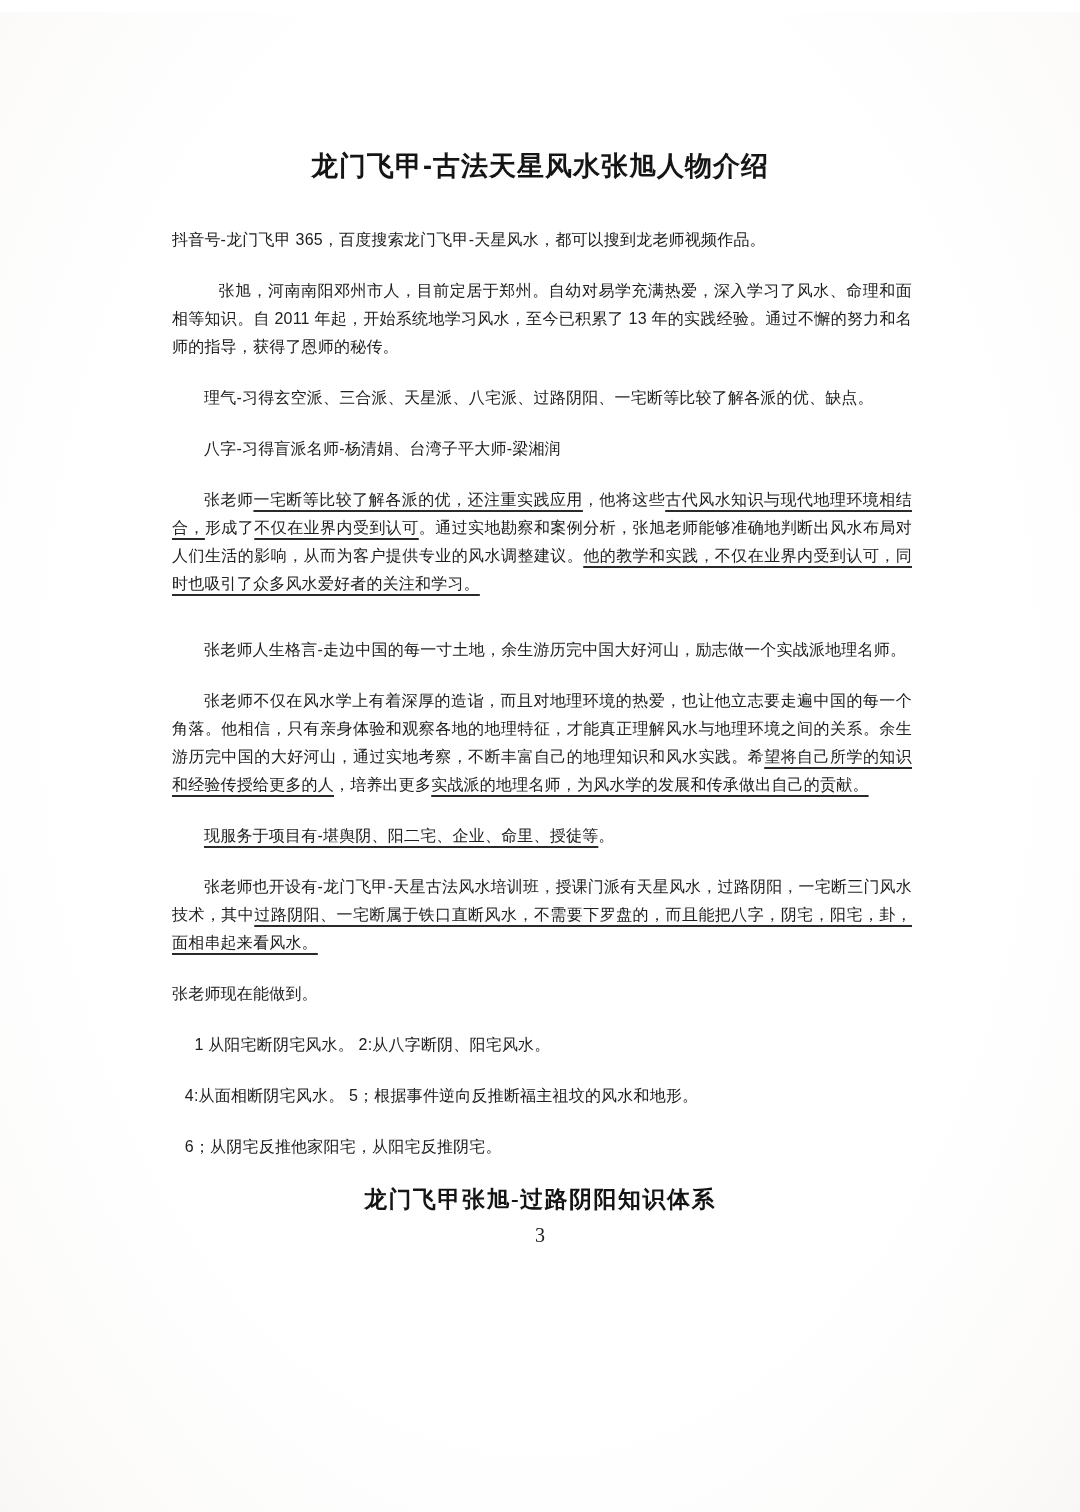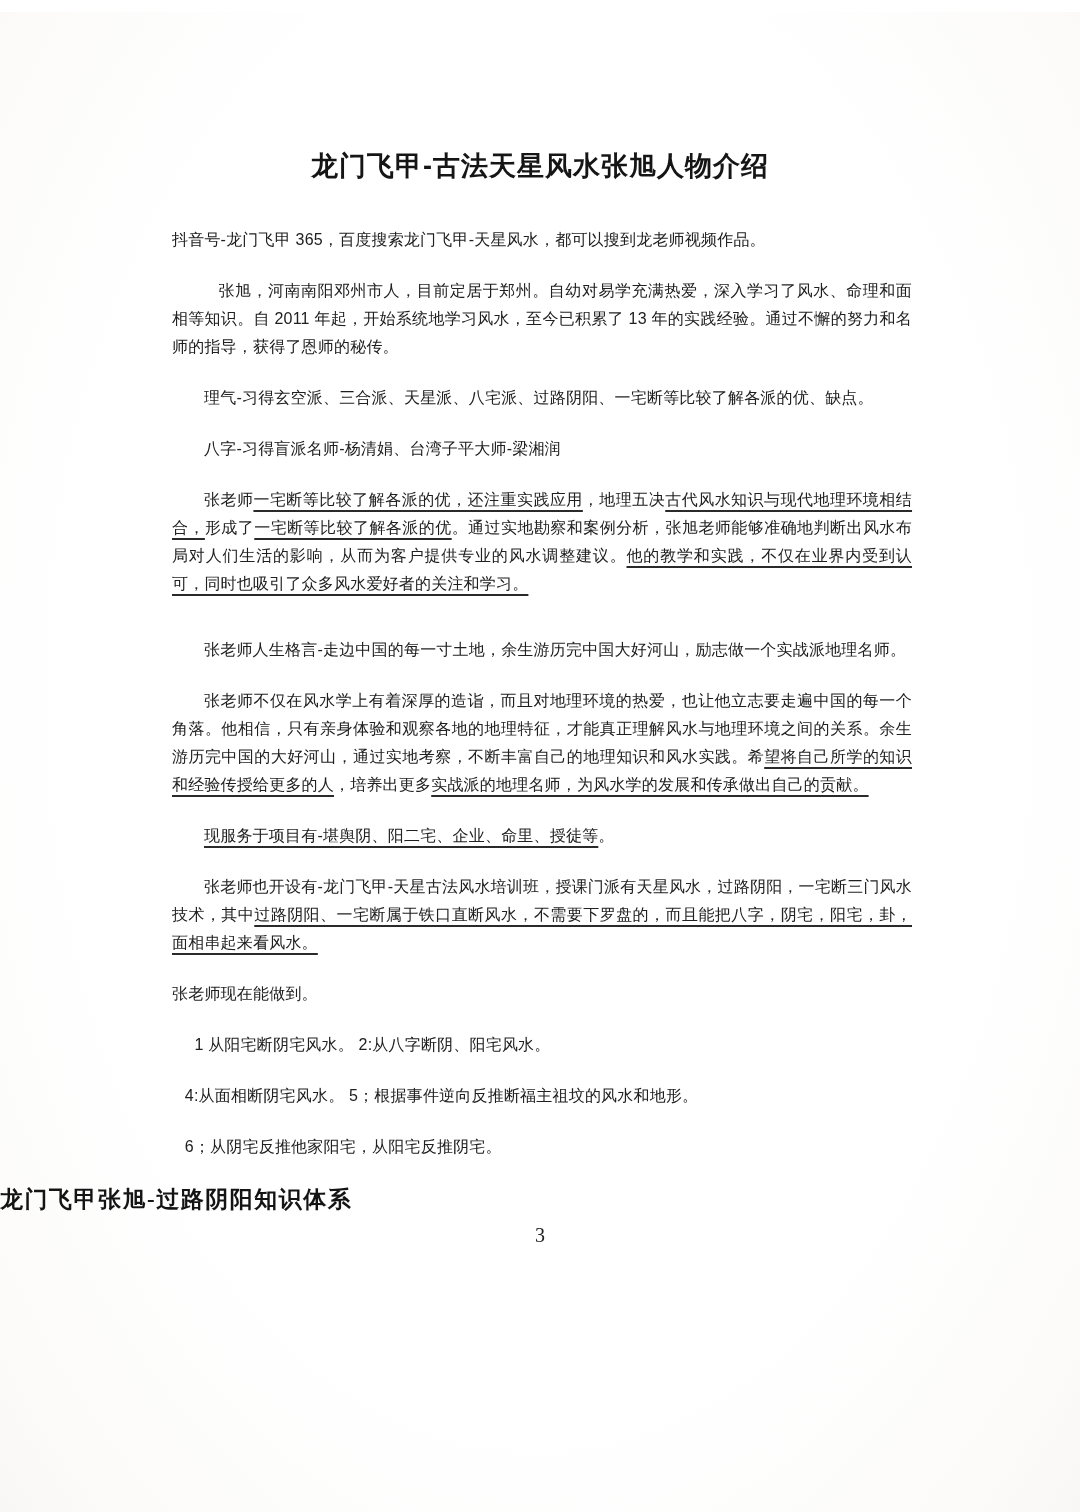--- a/index.html
+++ b/index.html
@@ -42,20 +42,21 @@
     margin-top: 38px;
   }
   .u {
     text-decoration: underline;
     text-underline-offset: 5px;
     text-decoration-thickness: 1.5px;
     text-decoration-color: #2a2a2a;
   }
   .doc-footer {
     margin-top: 0;
+    text-align: center;
     font-size: 23px;
     font-weight: 700;
     letter-spacing: 1.5px;
     font-family: "Liberation Serif", "DejaVu Serif", serif;
     color: #141414;
   }
   .page-number {
     margin-top: 9px;
     text-align: center;
     font-size: 20px;
@@ -67,21 +68,21 @@
 <body>
 
 <div class="page">
   <h1 class="doc-title">龙门飞甲-古法天星风水张旭人物介绍</h1>
 
   <div class="doc-body" id="doc-body">
       <p class="para" style="text-indent: 0em;"><span>抖音号-龙门飞甲 365，百度搜索龙门飞甲-天星风水，都可以搜到龙老师视频作品。</span></p>
       <p class="para" style="text-indent: 2.9em;"><span>张旭，河南南阳邓州市人，目前定居于郑州。自幼对易学充满热爱，深入学习了风水、命理和面相等知识。自 2011 年起，开始系统地学习风水，至今已积累了 13 年的实践经验。通过不懈的努力和名师的指导，获得了恩师的秘传。</span></p>
       <p class="para" style="text-indent: 2em;"><span>理气-习得玄空派、三合派、天星派、八宅派、过路阴阳、一宅断等比较了解各派的优、缺点。</span></p>
       <p class="para" style="text-indent: 2em;"><span>八字-习得盲派名师-杨清娟、台湾子平大师-梁湘润</span></p>
-      <p class="para" style="text-indent: 2em;"><span>张老师</span><span class="u">一宅断等比较了解各派的优，还注重实践应用</span><span>，地理五决</span><span class="u">古代风水知识与现代地理环境相结合，</span><span>形成了</span><span class="u">一宅断等比较了解各派的优</span><span>。通过实地勘察和案例分析，张旭老师能够准确地判断出风水布局对人们生活的影响，从而为客户提供专业的风水调整建议。</span><span class="u">他的教学和实践，不仅在业界内受到认可，同时也吸引了众多风水爱好者的关注和学习。</span></p>
+      <p class="para" style="text-indent: 2em;"><span>张老师</span><span class="u">一宅断等比较了解各派的优，还注重实践应用</span><span>，他将这些</span><span class="u">古代风水知识与现代地理环境相结合，</span><span>形成了</span><span class="u">不仅在业界内受到认可</span><span>。通过实地勘察和案例分析，张旭老师能够准确地判断出风水布局对人们生活的影响，从而为客户提供专业的风水调整建议。</span><span class="u">他的教学和实践，不仅在业界内受到认可，同时也吸引了众多风水爱好者的关注和学习。</span></p>
       <p class="para sp-large" style="text-indent: 2em;"><span>张老师人生格言-走边中国的每一寸土地，余生游历完中国大好河山，励志做一个实战派地理名师。</span></p>
       <p class="para" style="text-indent: 2em;"><span>张老师不仅在风水学上有着深厚的造诣，而且对地理环境的热爱，也让他立志要走遍中国的每一个角落。他相信，只有亲身体验和观察各地的地理特征，才能真正理解风水与地理环境之间的关系。余生游历完中国的大好河山，通过实地考察，不断丰富自己的地理知识和风水实践。希</span><span class="u">望将自己所学的知识和经验传授给更多的人</span><span>，培养出更多</span><span class="u">实战派的地理名师，为风水学的发展和传承做出自己的贡献。</span></p>
       <p class="para" style="text-indent: 2em;"><span class="u">现服务于项目有-堪舆阴、阳二宅、企业、命里、授徒等</span><span>。</span></p>
       <p class="para" style="text-indent: 2em;"><span>张老师也开设有-龙门飞甲-天星古法风水培训班，授课门派有天星风水，过路阴阳，一宅断三门风水技术，其中</span><span class="u">过路阴阳、一宅断属于铁口直断风水，不需要下罗盘的，而且能把八字，阴宅，阳宅，卦，面相串起来看风水。</span></p>
       <p class="para" style="text-indent: 0em;"><span>张老师现在能做到。</span></p>
       <p class="para" style="text-indent: 1.4em;"><span>1 从阳宅断阴宅风水。 2:从八字断阴、阳宅风水。</span></p>
       <p class="para" style="text-indent: 0.8em;"><span>4:从面相断阴宅风水。 5；根据事件逆向反推断福主祖坟的风水和地形。</span></p>
       <p class="para" style="text-indent: 0.8em;"><span>6；从阴宅反推他家阳宅，从阳宅反推阴宅。</span></p>
     </div>
 

